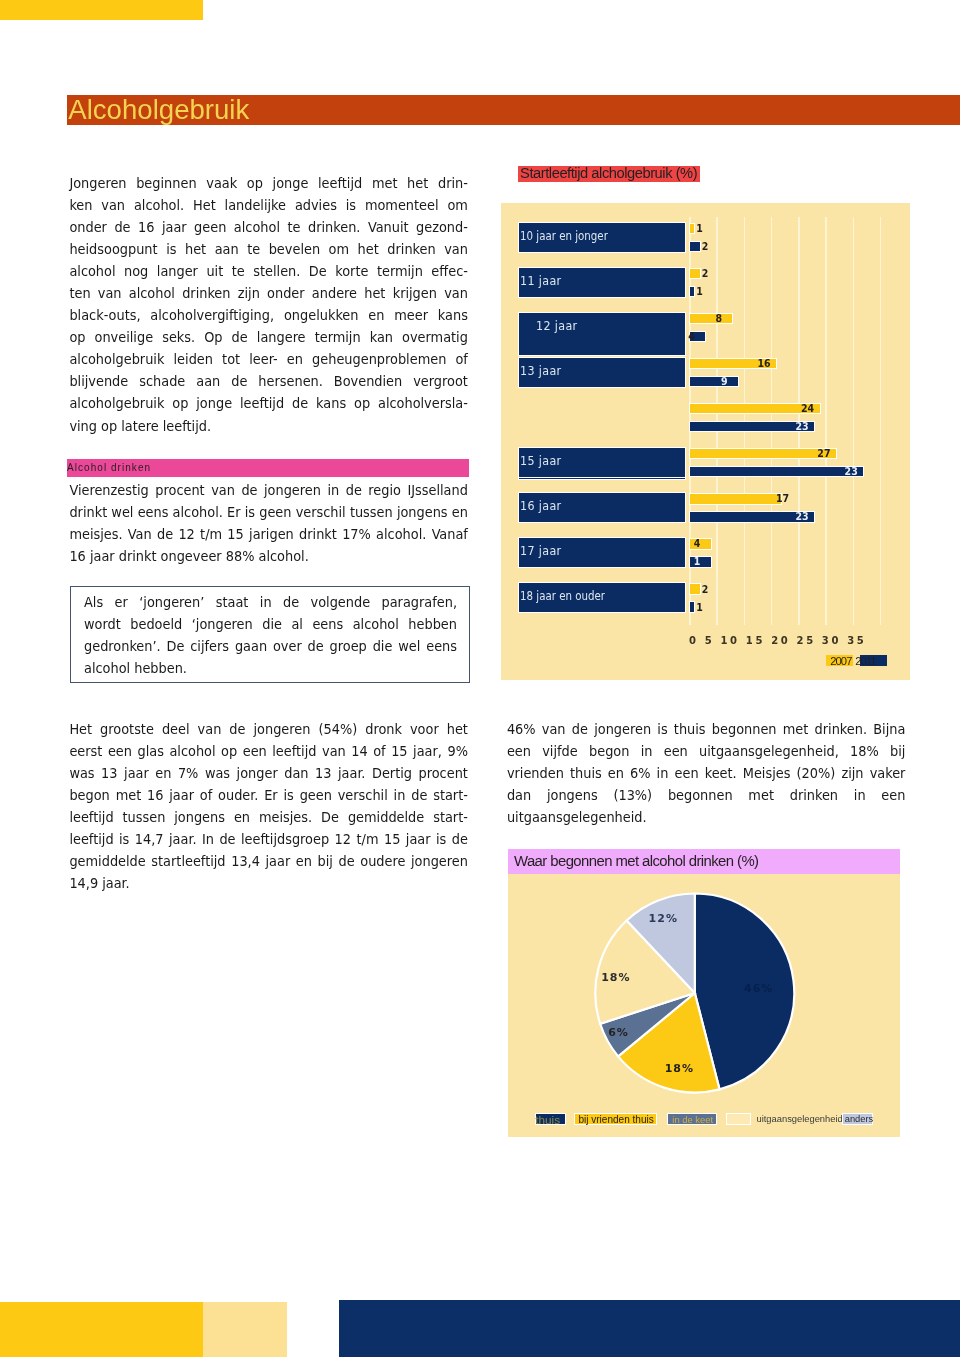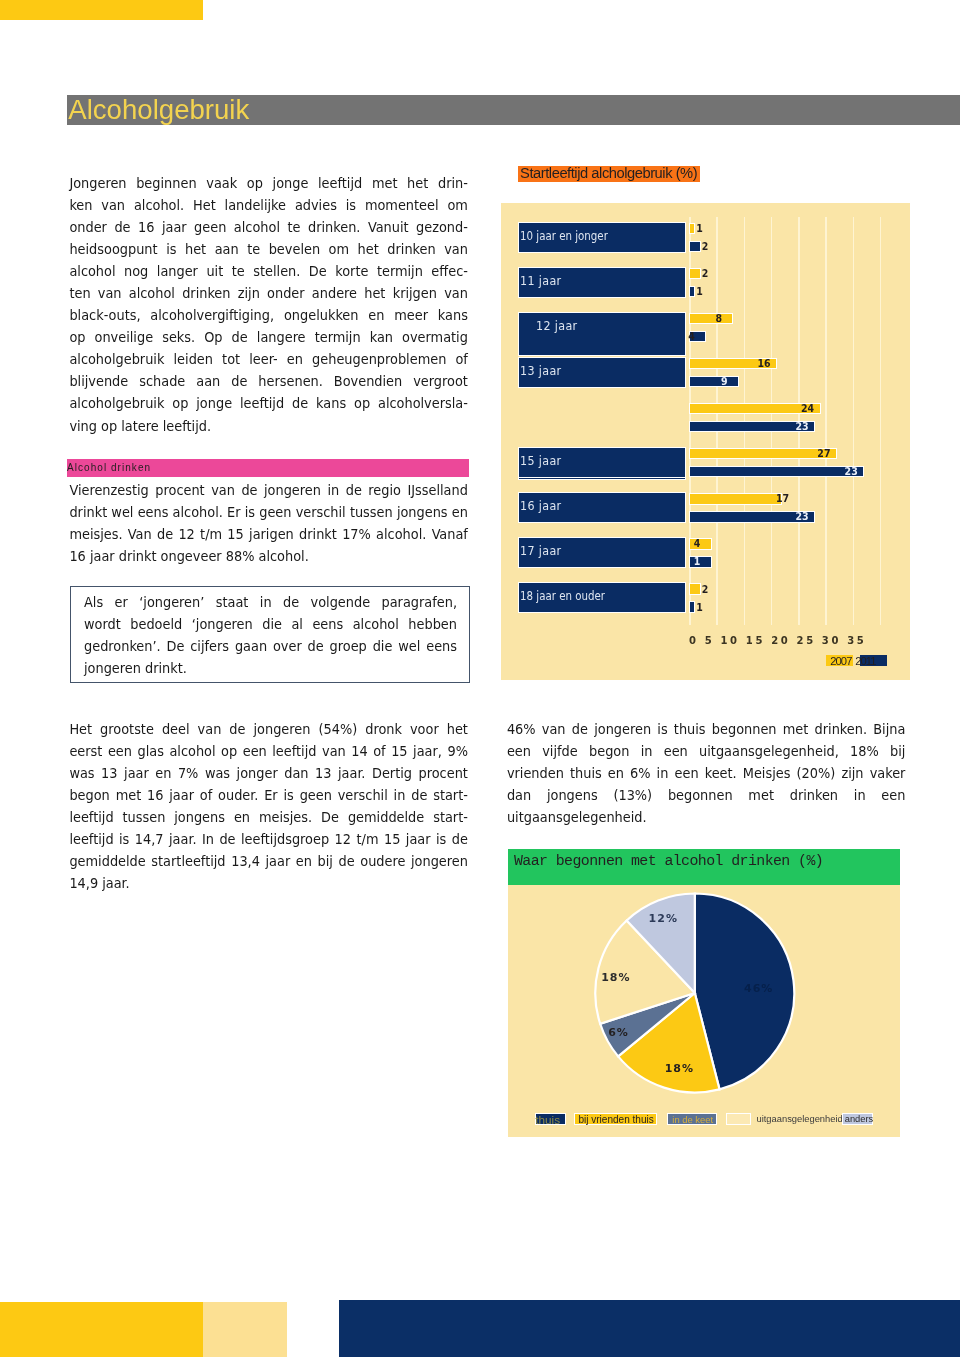--- a/index.html
+++ b/index.html
@@ -6,51 +6,51 @@
   body{width:960px;height:1357px;background:#ffffff;font-family:"DejaVu Sans",sans-serif;position:relative;overflow:hidden;}
   .page{position:absolute;left:0;top:0;width:960px;height:1357px;}
 
   
   .topbar{position:absolute;left:0;top:0;width:203px;height:20px;background:#FDC913;}
   .footbar-yellow{position:absolute;left:0;top:1302px;width:203px;height:55px;background:#FDC913;}
   .footbar-lightyellow{position:absolute;left:203px;top:1302px;width:84px;height:55px;background:#FCE093;}
   .footbar-blue{position:absolute;left:339px;top:1300px;width:621px;height:57px;background:#0B2F66;}
 
   
-  .titlebar{position:absolute;left:66.7px;top:95.3px;width:893.3px;height:30.2px;background:#737373;}
+  .titlebar{position:absolute;left:66.7px;top:95.3px;width:893.3px;height:30.2px;background:#c2410c;}
   .titlebar .title{position:absolute;left:1.6px;top:0.2px;height:30px;line-height:30px;
       color:#F3D34F;font-family:"Liberation Sans",sans-serif;font-size:27.6px;font-weight:400;}
 
   
   .tb{position:absolute;font-size:14.35px;color:#1a1a1a;font-stretch:semi-condensed;}
   .tb .ln{height:22.05px;line-height:22.05px;text-align:justify;}
   .tb .ln.just{text-align-last:justify;}
 
   .sechead{position:absolute;background:#ec4899;font-family:"Liberation Sans",sans-serif;
            font-size:10px;letter-spacing:1.05px;color:#231f20;height:18.3px;line-height:18.3px;box-sizing:border-box;}
 
   .callout{position:absolute;border:1px solid #44546a;box-sizing:border-box;}
 
   
-  .chart-title{position:absolute;background:#f97316;
+  .chart-title{position:absolute;background:#ef4444;
        font-family:"Liberation Sans",sans-serif;font-size:14.7px;letter-spacing:-0.45px;color:#231f20;
        padding:0 2.5px;height:15.4px;line-height:15.4px;}
   .barpanel{position:absolute;left:501px;top:203px;width:409px;height:477px;background:#FAE5A7;}
   .grid{position:absolute;width:1px;background:#FEF4D2;}
   .cat{position:absolute;background:#0A2C63;border:1px solid #ffffff;
        box-sizing:border-box;color:#dde5f0;font-size:11.2px;font-stretch:semi-condensed;
        font-family:"DejaVu Sans",sans-serif;white-space:nowrap;overflow:hidden;}
   .bar{position:absolute;box-sizing:border-box;border:1px solid #ffffff;}
   .blabel{position:absolute;font-size:10.5px;letter-spacing:0px;white-space:nowrap;font-weight:bold;font-stretch:semi-condensed;}
   .axis{position:absolute;font-size:10px;letter-spacing:2.65px;color:#3c3522;font-weight:bold;white-space:nowrap;}
 
   
   .piepanel{position:absolute;left:507.7px;top:849.1px;width:392.5px;height:288px;background:#FAE5A7;}
-  .pietitle{position:absolute;left:0;top:0;width:392.5px;height:36px;background:#22c55e;
-      font-family:Liberation Mono, monospace;font-size:14.9px;letter-spacing:-0.58px;color:#231f20;
+  .pietitle{position:absolute;left:0;top:0;width:392.5px;height:25px;background:#f0abfc;
+      font-family:Liberation Sans, sans-serif;font-size:14.9px;letter-spacing:-0.58px;color:#231f20;
       line-height:24.8px;padding-left:6.3px;box-sizing:border-box;}
   .pielab{position:absolute;font-size:11px;letter-spacing:1px;font-weight:bold;white-space:nowrap;}
   .legchip{position:absolute;box-sizing:border-box;}
   .legtext{position:absolute;white-space:nowrap;font-family:"Liberation Sans",sans-serif;}
 </style>
 </head>
 <body>
 
 <div class="page">
 
@@ -81,21 +81,21 @@
       <div class="ln just">drinkt wel eens alcohol. Er is geen verschil tussen jongens en</div>
       <div class="ln just">meisjes. Van de 12 t/m 15 jarigen drinkt 17% alcohol. Vanaf</div>
       <div class="ln">16 jaar drinkt ongeveer 88% alcohol.</div>
     </div>
 
   <div class="callout" id="callout" style="left:70px;top:586px;width:399.5px;height:96.8px;">
     <div class="tb" id="cal" style="left:13px;top:3.6px;width:373px;">
         <div class="ln just">Als er ‘jongeren’ staat in de volgende paragrafen,</div>
         <div class="ln just">wordt bedoeld ‘jongeren die al eens alcohol hebben</div>
         <div class="ln just">gedronken’. De cijfers gaan over de groep die wel eens</div>
-        <div class="ln">jongeren drinkt.</div>
+        <div class="ln">alcohol hebben.</div>
       </div>
   </div>
 
   <div class="tb" id="s2" style="left:69.4px;top:717.8px;width:398.5px;">
       <div class="ln just">Het grootste deel van de jongeren (54%) dronk voor het</div>
       <div class="ln just">eerst een glas alcohol op een leeftijd van 14 of 15 jaar, 9%</div>
       <div class="ln just">was 13 jaar en 7% was jonger dan 13 jaar. Dertig procent</div>
       <div class="ln just">begon met 16 jaar of ouder. Er is geen verschil in de start-</div>
       <div class="ln just">leeftijd tussen jongens en meisjes. De gemiddelde start-</div>
       <div class="ln just">leeftijd is 14,7 jaar. In de leeftijdsgroep 12 t/m 15 jaar is de</div>

